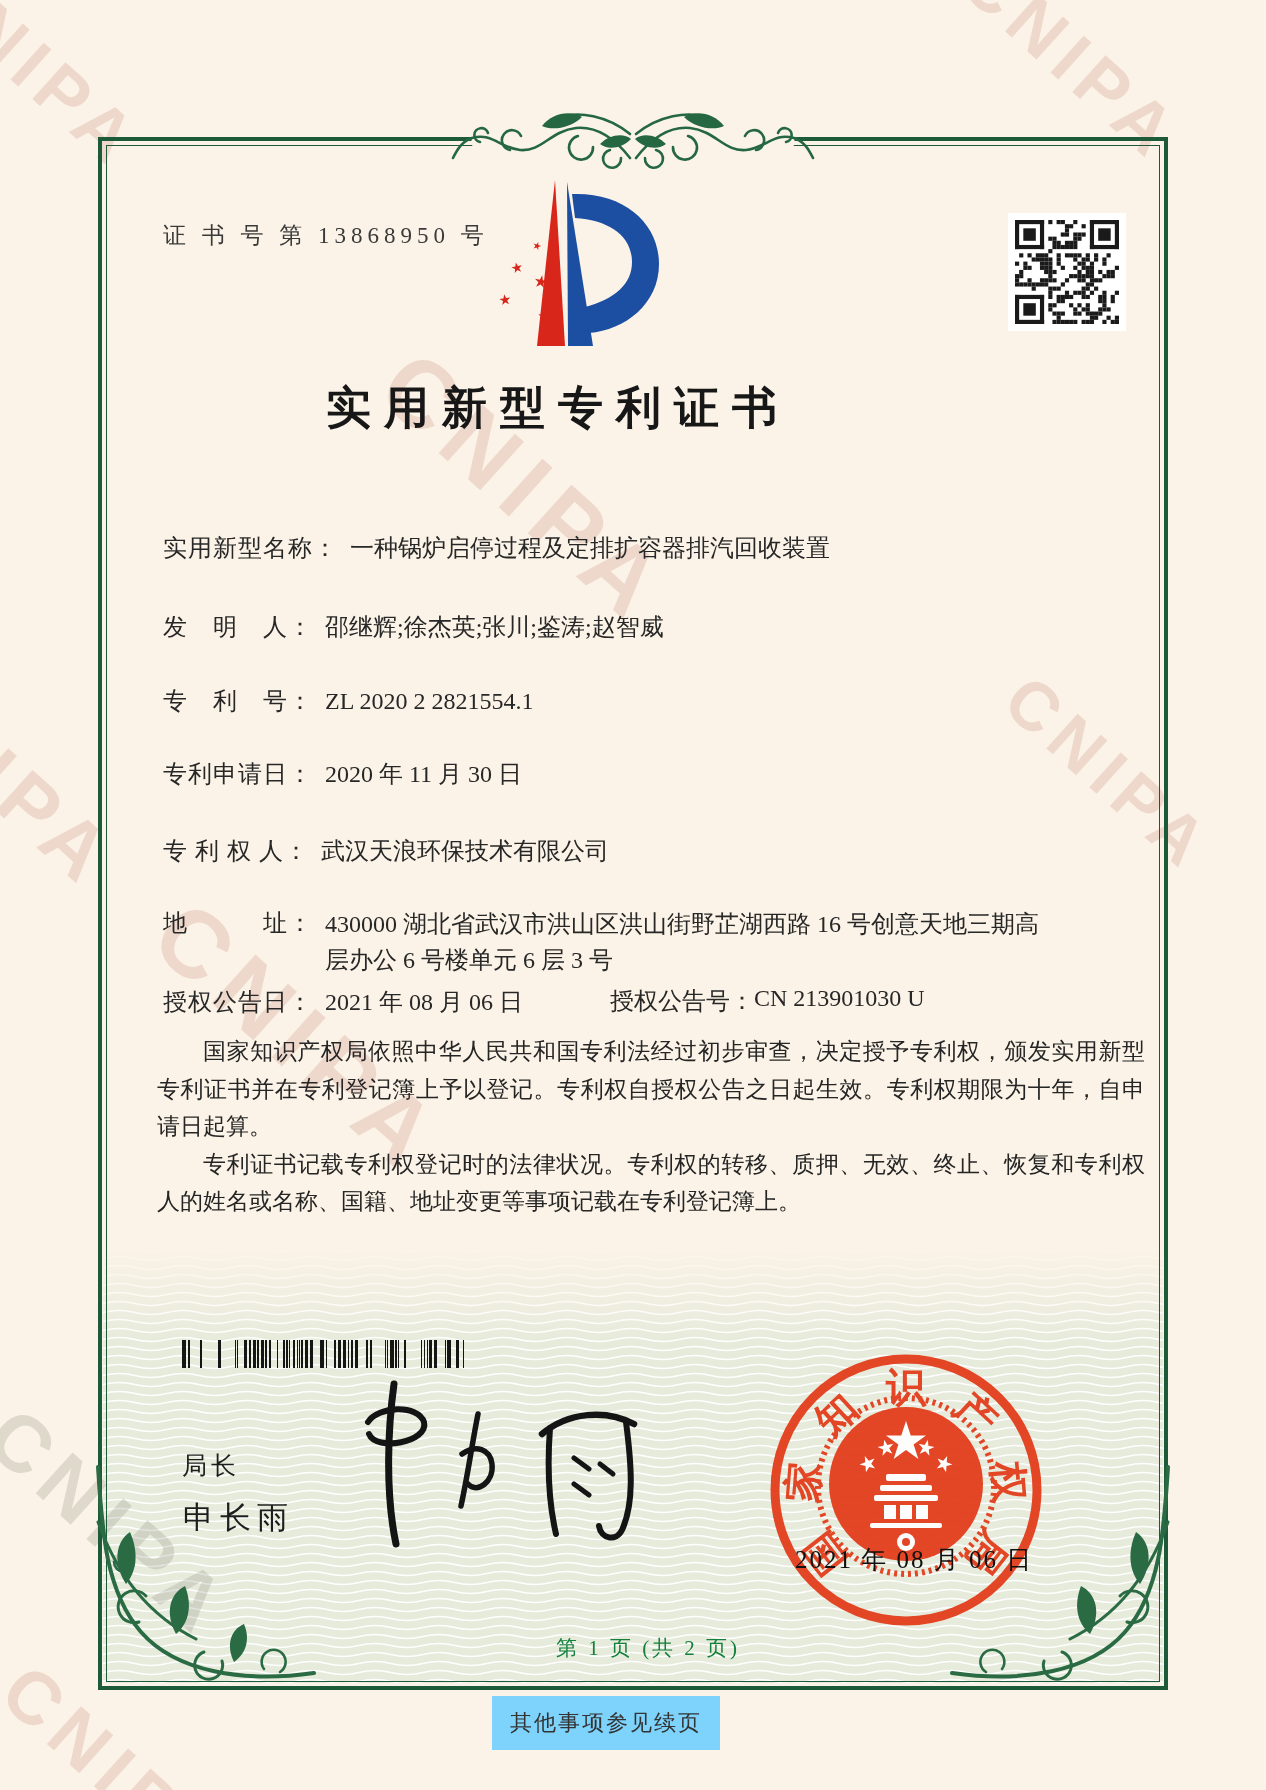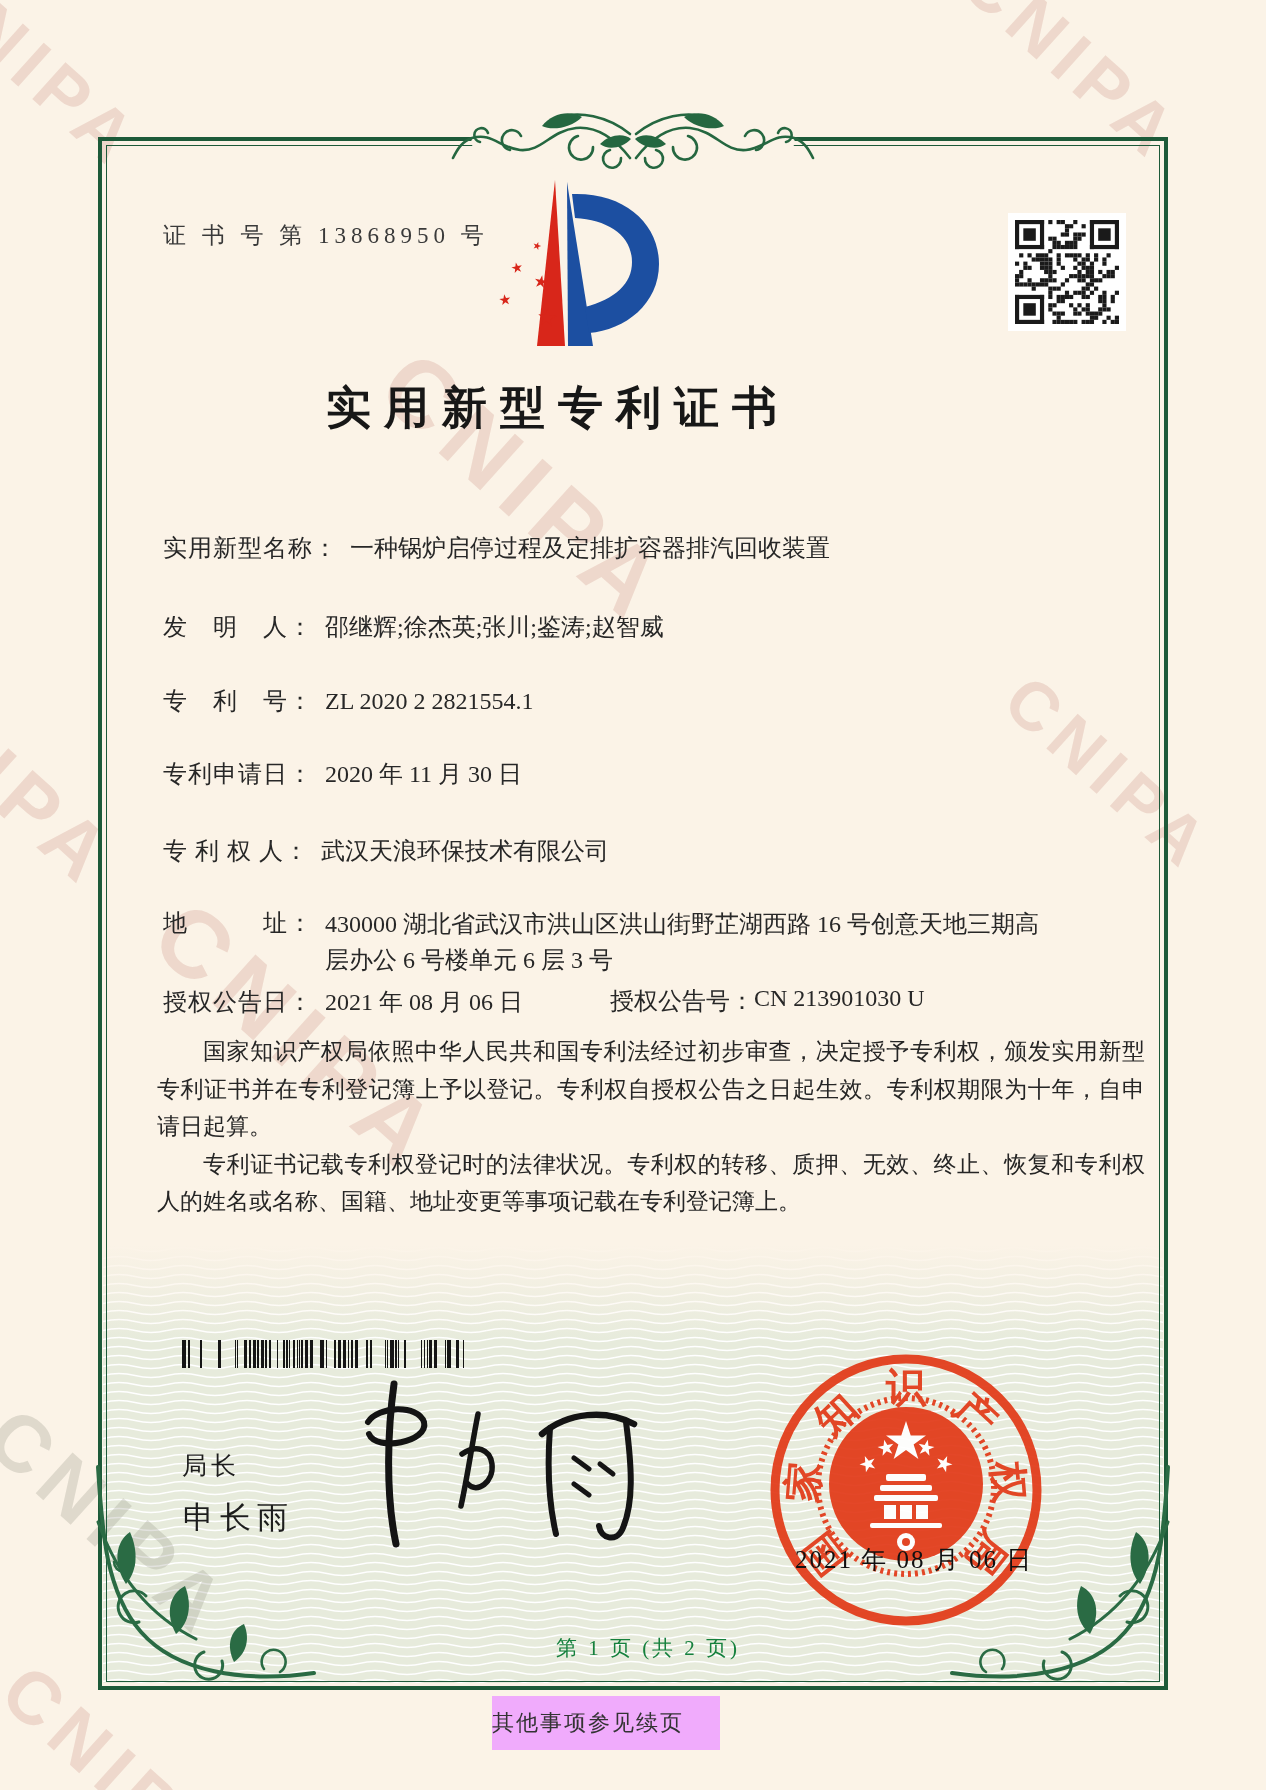--- a/index.html
+++ b/index.html
@@ -64,21 +64,21 @@
   .signature { position:absolute; left:350px; top:1372px; width:310px; height:190px; z-index:6; }
   .signature path { fill:none; stroke:#141414; stroke-linecap:round; stroke-linejoin:round; }
   .seal { position:absolute; left:762px; top:1346px; width:288px; height:288px; z-index:5; opacity:0.93; }
   .ring-char { font-family:"Liberation Serif","DejaVu Serif",serif; font-weight:700;
     font-size:40px; fill:#e23a18; text-anchor:middle; dominant-baseline:central; }
   .seal-date { position:absolute; left:795px; top:1543px; z-index:7;
     font-size:25px; letter-spacing:2px; color:#101010; }
   .page-info { position:absolute; left:98px; top:1634px; width:1100px; z-index:5;
     text-align:center; font-size:21px; letter-spacing:3px; color:#15803d; }
   .note-box { position:absolute; left:492px; top:1696px; width:228px; height:54px; z-index:5;
-    background:#f0abfc; display:flex; align-items:center; }
+    background:#7dd3fc; display:flex; align-items:center; justify-content:center; }
   .note-box span { font-size:22px; letter-spacing:2px; color:#333; }
 </style>
 </head>
 <body>
 
 <div class="page">
 
   <div class="wave-band">
     <svg width="1060" height="438" xmlns="http://www.w3.org/2000/svg">
       <defs>

